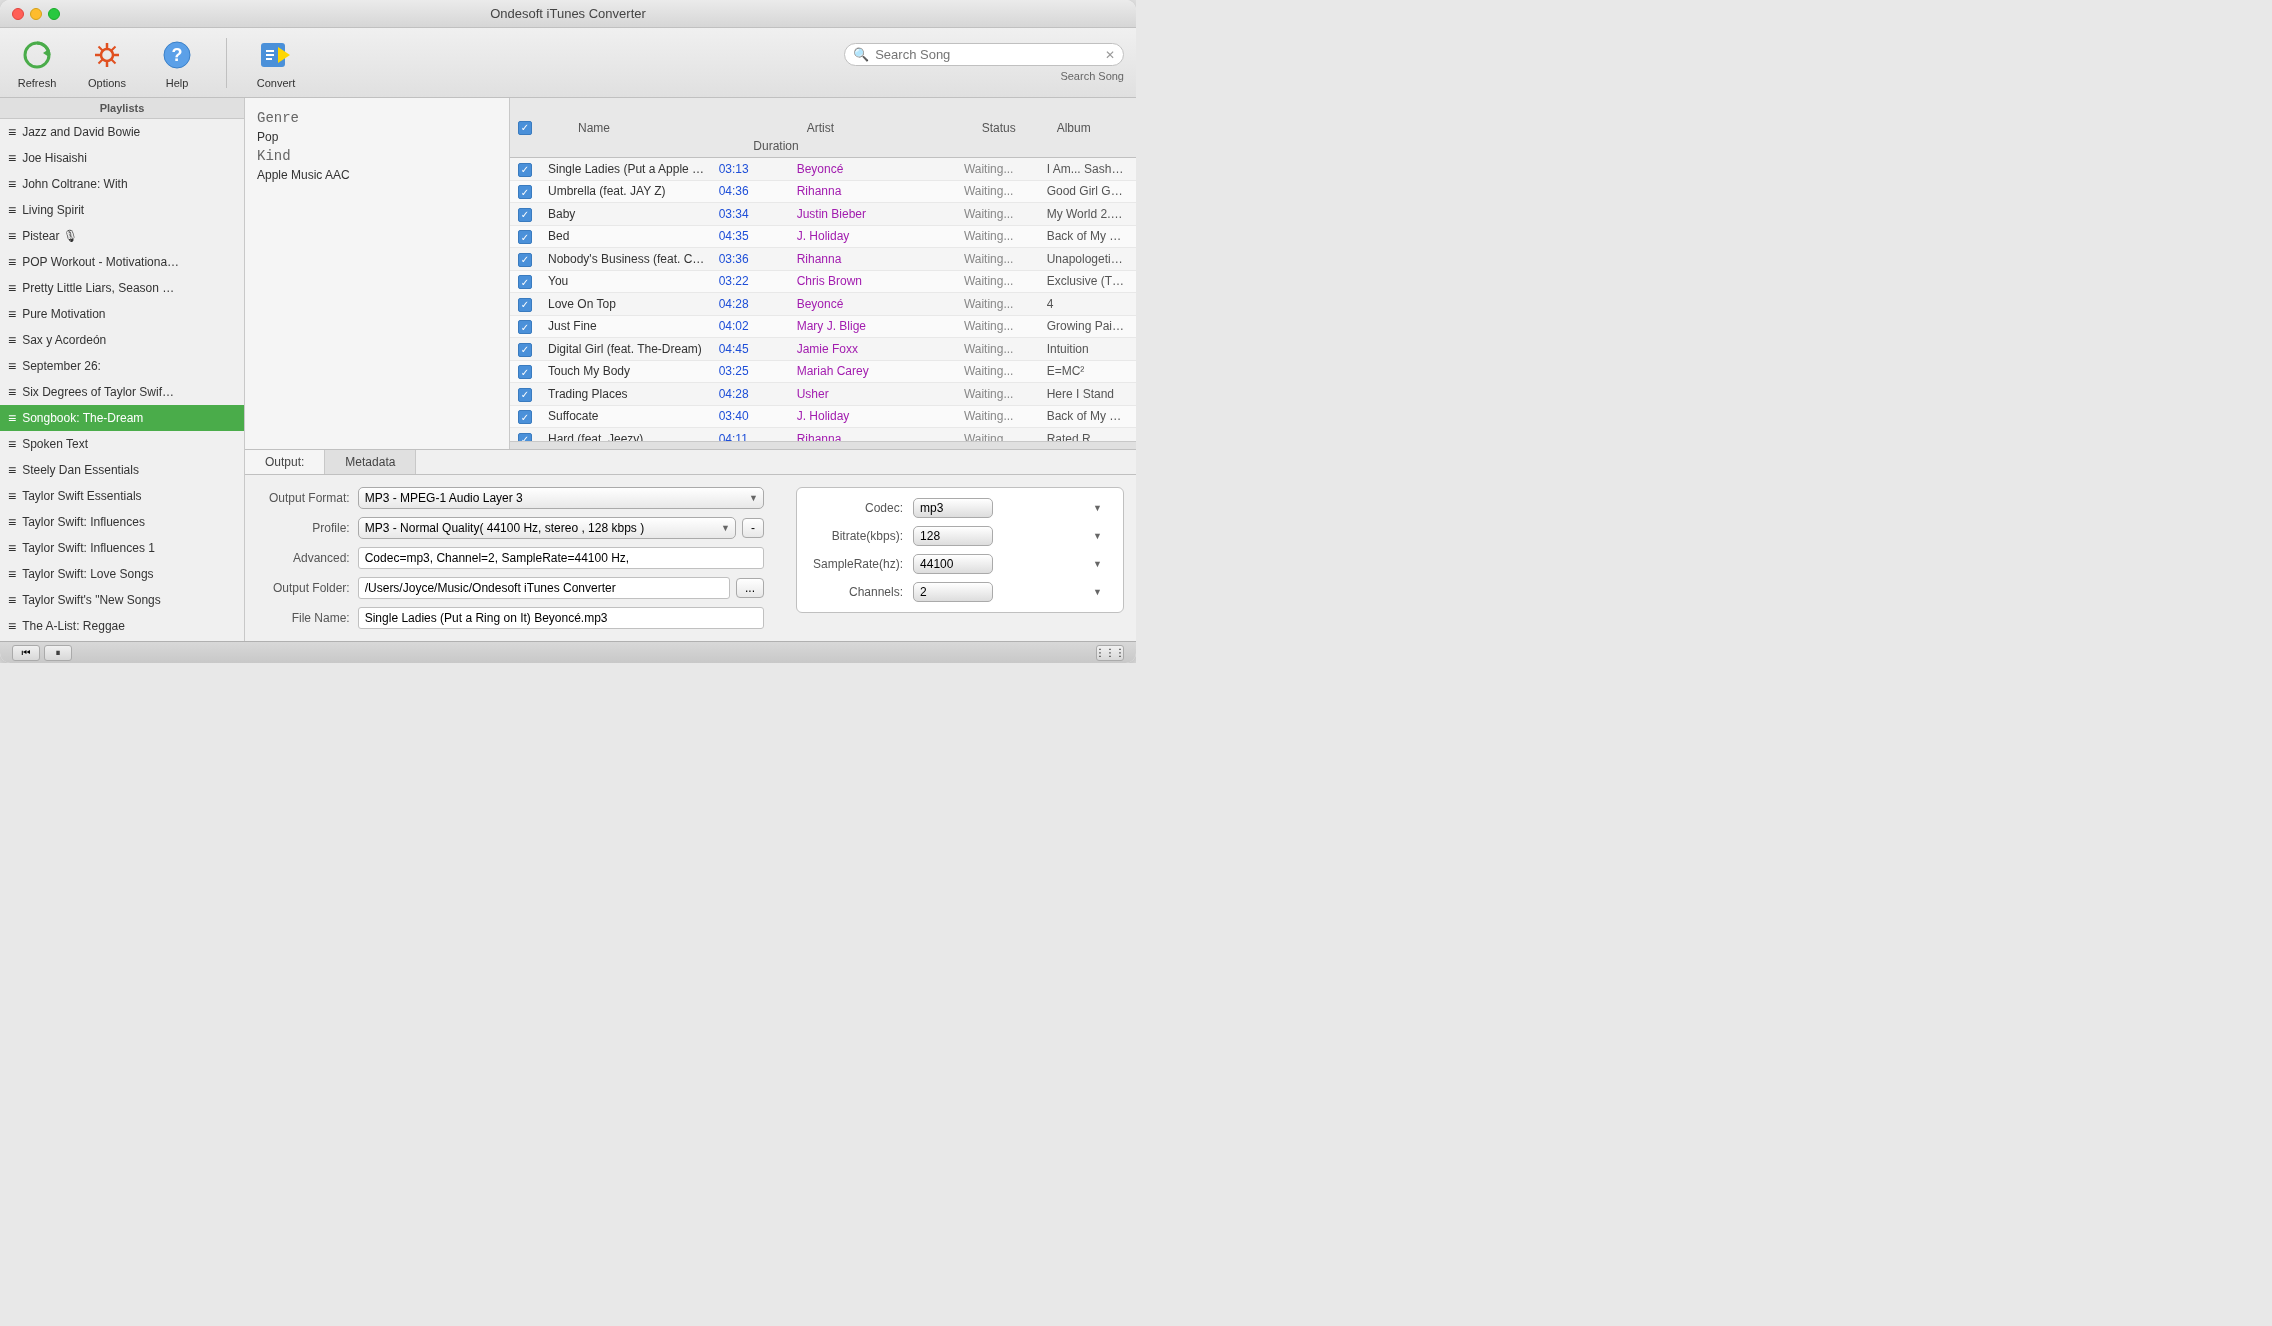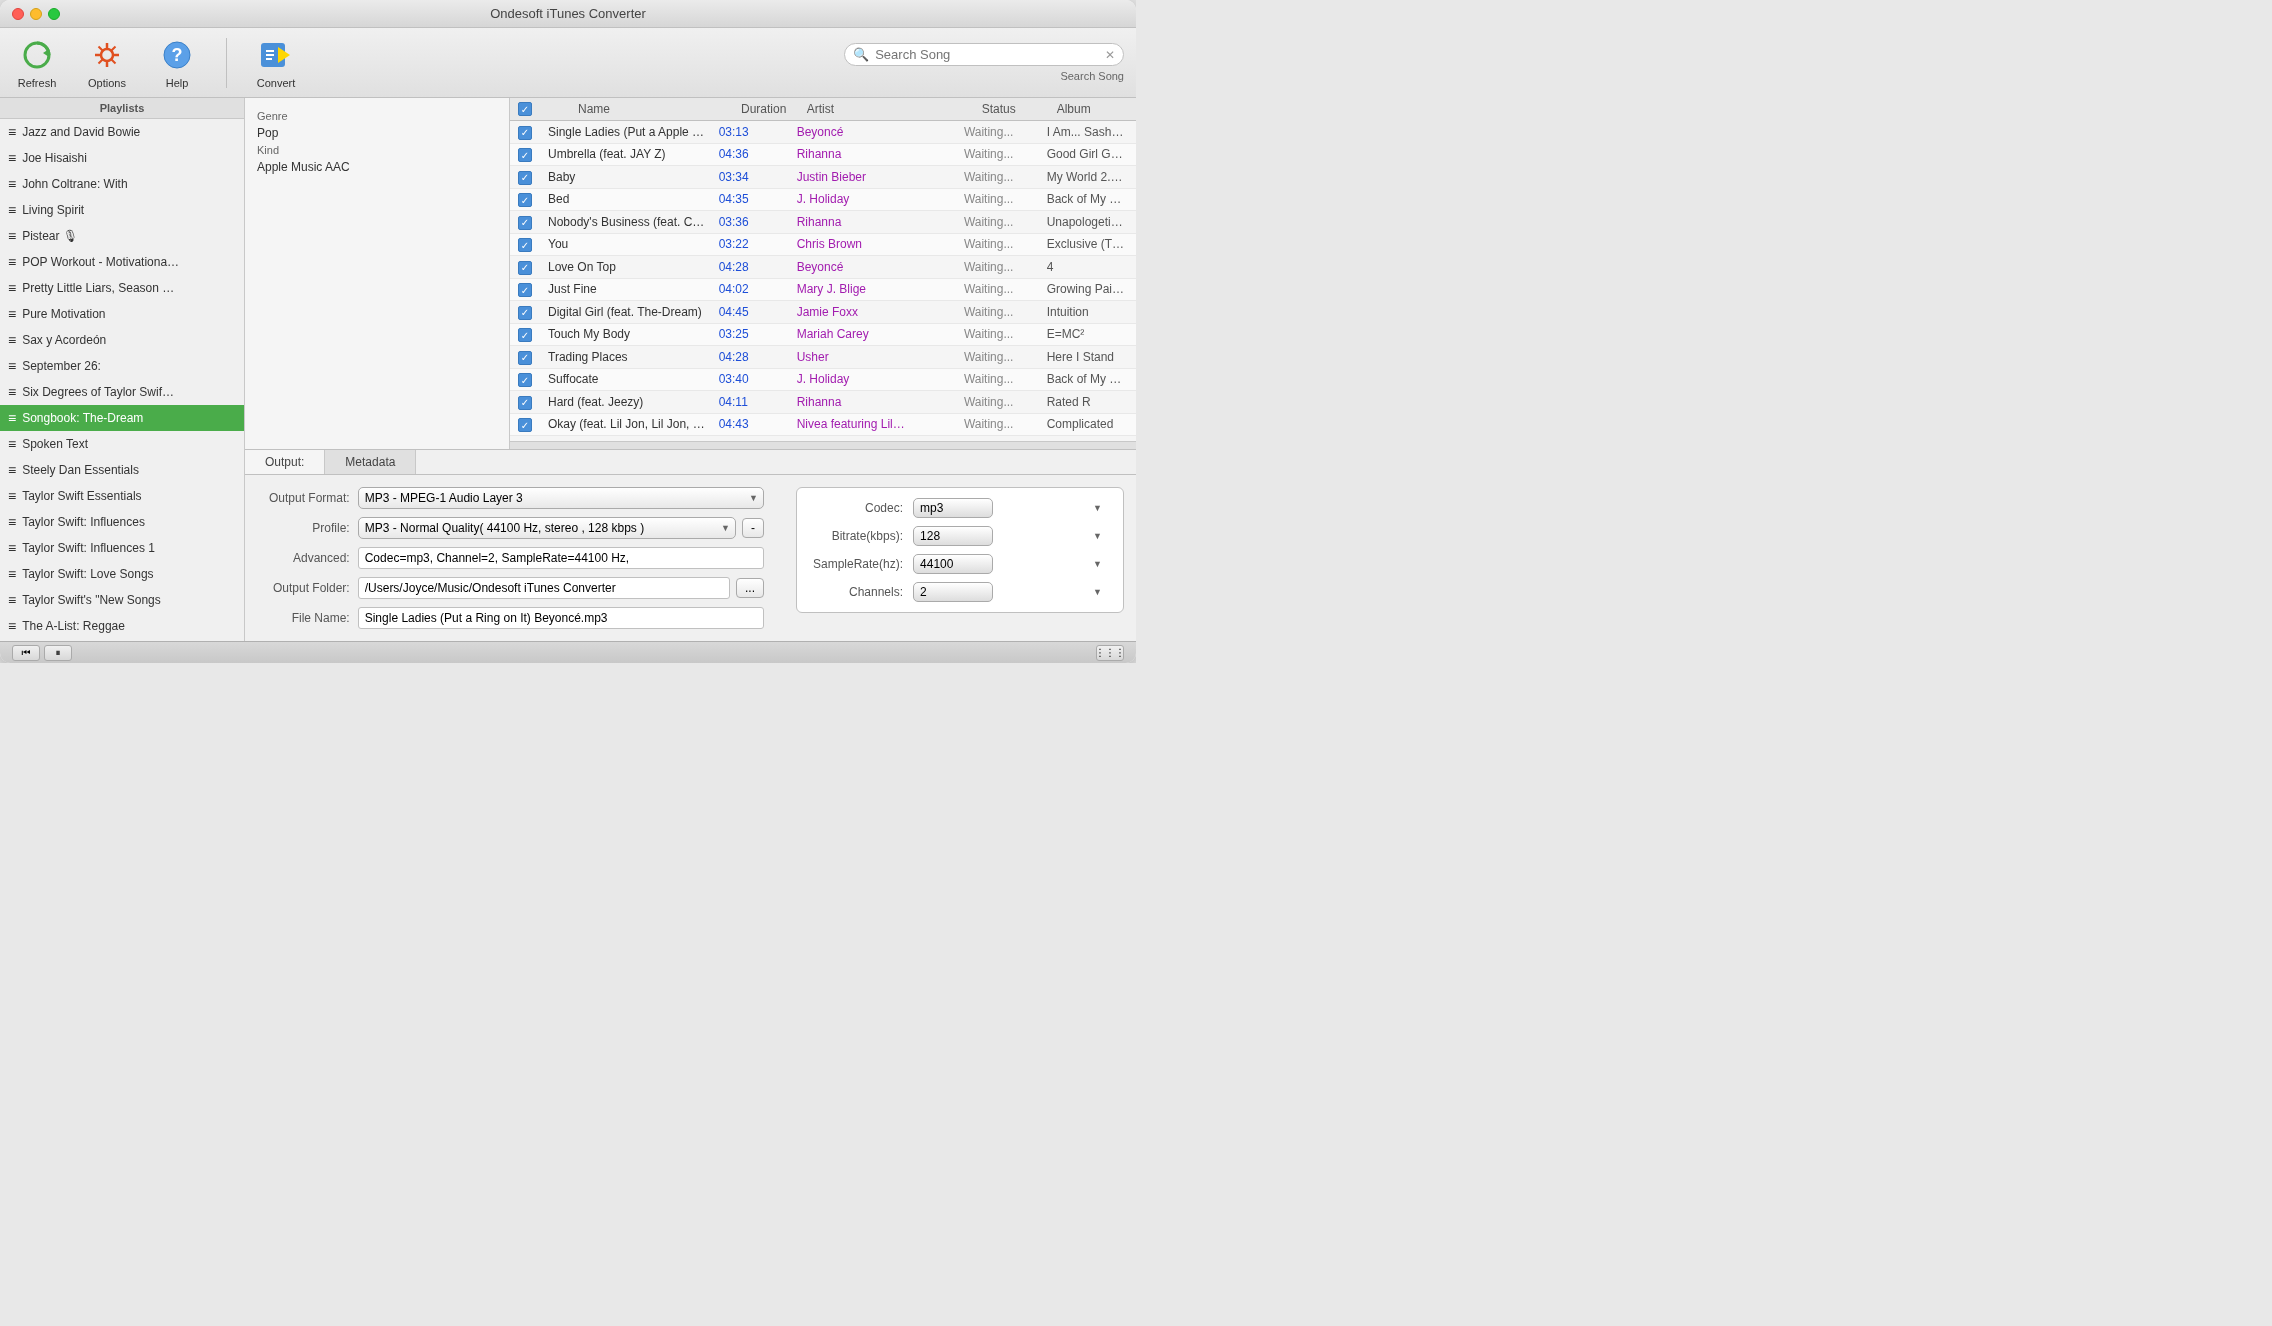--- a/index.html
+++ b/index.html
@@ -205,21 +205,22 @@
       display: flex;
       flex-direction: column;
       gap: 4px;
     }
     .info-row {
       display: flex;
       gap: 8px;
     }
     .info-key {
       color: #666;
-      font-size: 11px;
+      font-size: 14px;
+      font-family: Liberation Mono, monospace;
     }
     .info-value {
       color: #333;
       font-size: 12px;
     }
     .tracks-panel {
       flex: 1;
       display: flex;
       flex-direction: column;
       overflow: hidden;
@@ -230,21 +231,21 @@
       background: #e8e8e8;
       border-bottom: 1px solid #c0c0c0;
       padding: 4px 0;
       flex-shrink: 0;
     }
     .tracks-header .col-check {
       width: 30px;
       text-align: center;
     }
     .tracks-header .col-name { flex: 2; padding: 0 8px; }
-    .tracks-header .col-duration { width: 70px; text-align: center; }
+    .tracks-header .col-duration { width: 70px; text-align: right; margin-top: 37px; }
     .tracks-header .col-artist { width: 150px; padding: 0 8px; }
     .tracks-header .col-status { width: 100px; text-align: center; }
     .tracks-header .col-album { flex: 1; padding: 0 8px; }
     .col-header {
       font-size: 12px;
       font-weight: 500;
       color: #555;
     }
     .header-checkbox-area {
       width: 30px;

